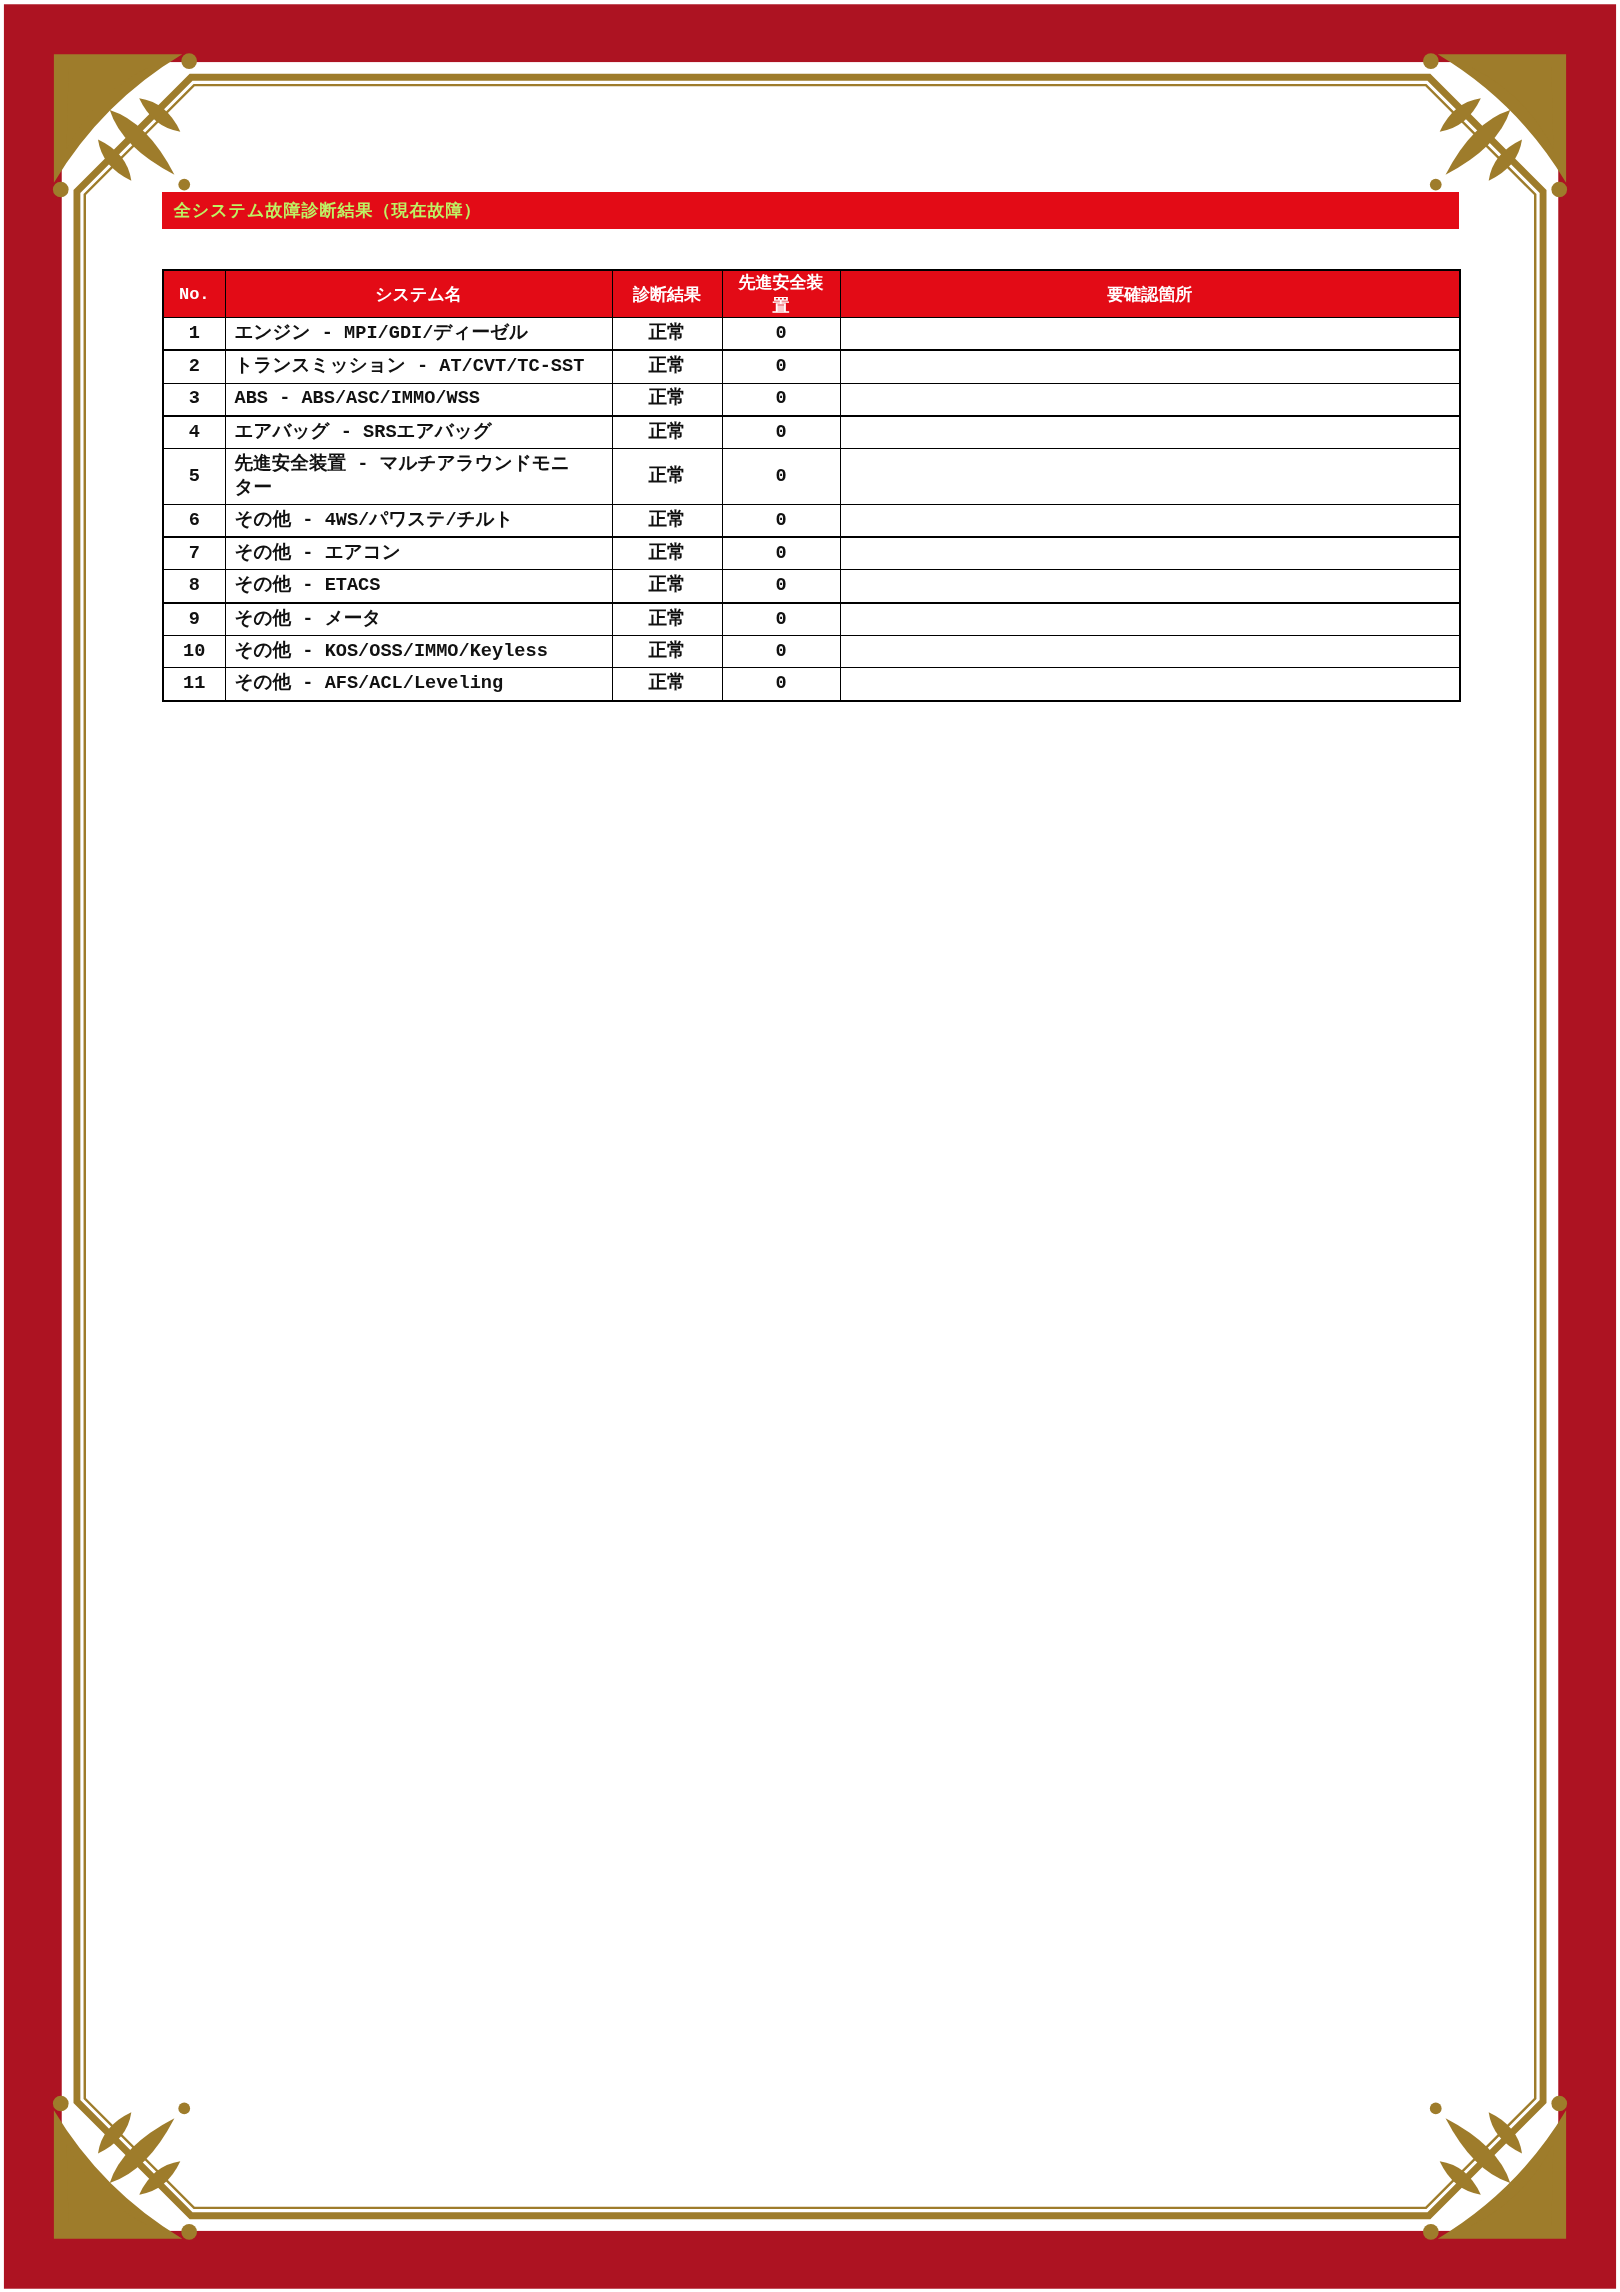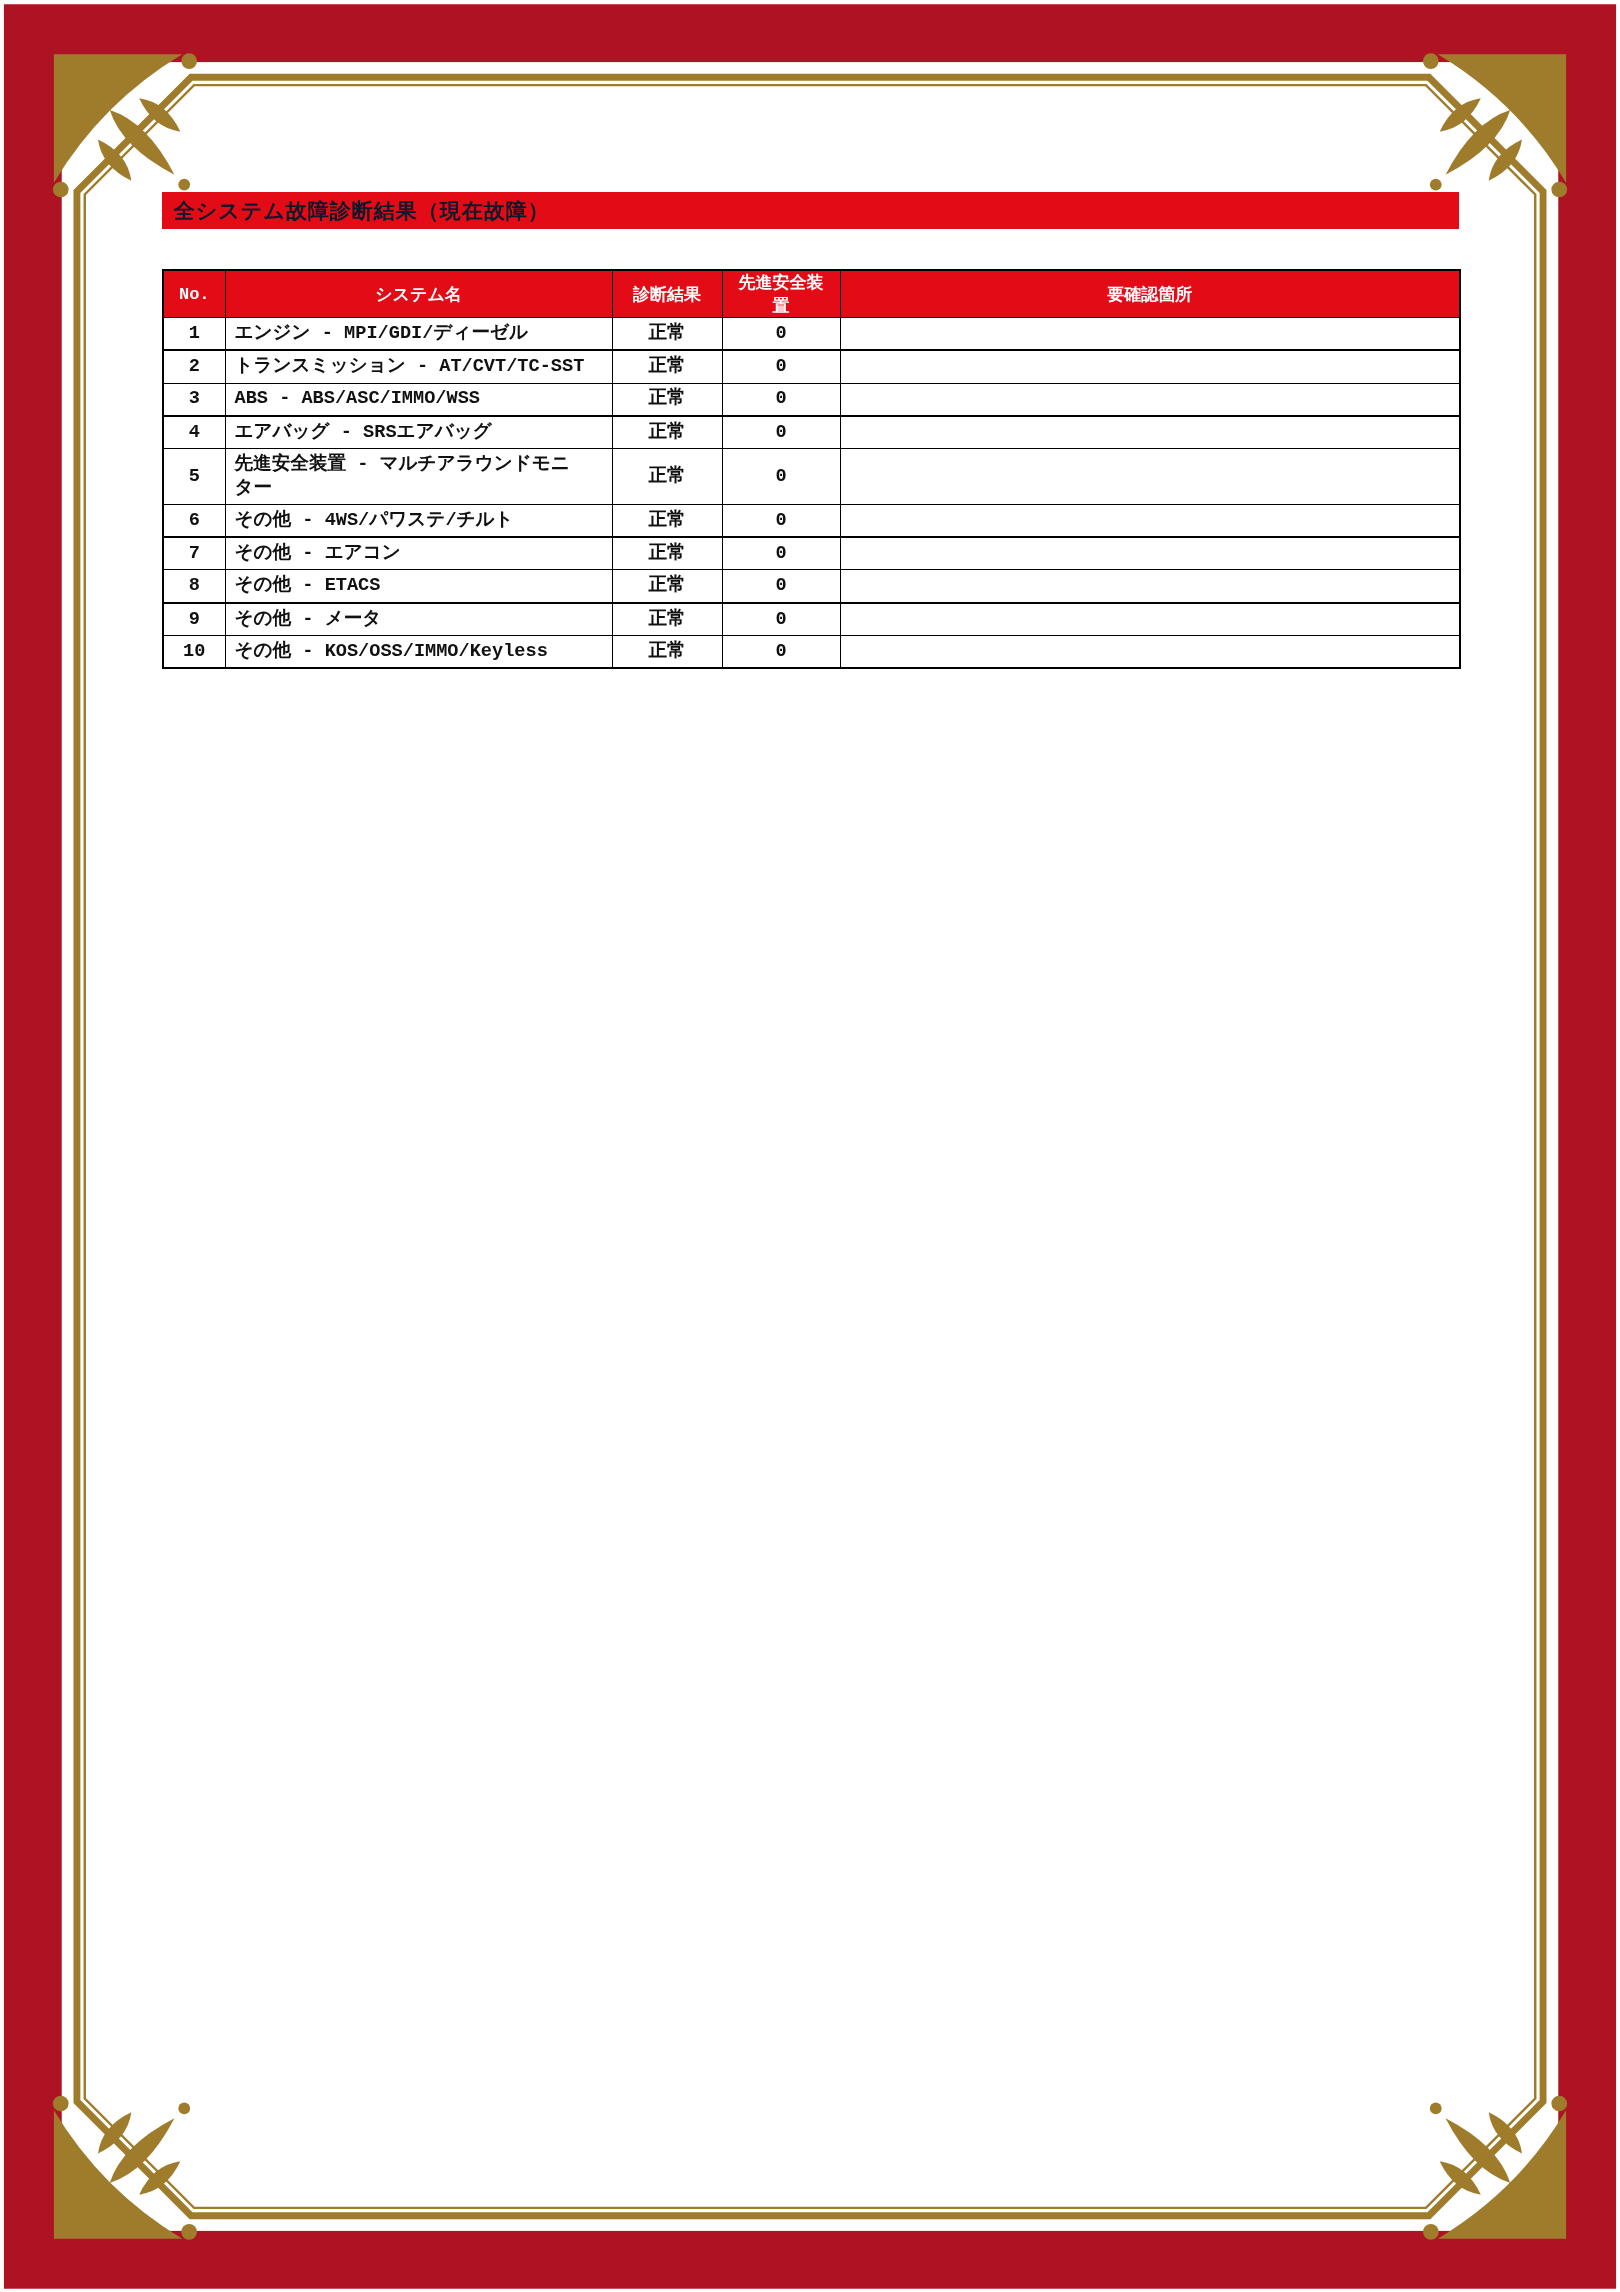--- a/index.html
+++ b/index.html
@@ -24,21 +24,21 @@
   .oct-thin{fill:none;stroke:var(--gold);stroke-width:2.5;}
   .orn{fill:var(--gold);}
   
   .title-bar{
     position:absolute;left:162px;top:192px;width:1297px;height:37px;
     background:var(--accent);
     display:flex;align-items:center;
     box-sizing:border-box;padding-left:11.8px;
   }
   .title-bar span{
-    color:#0f172a;font-weight:bold;font-size:21px;letter-spacing:1px;
+    color:#bef264;font-weight:bold;font-size:17px;letter-spacing:1px;
     font-family:"Liberation Sans","DejaVu Sans",sans-serif;
   }
   
   table.report{
     position:absolute;left:162px;top:269px;width:1297px;
     border-collapse:collapse;table-layout:fixed;
     background:#ffffff;
     border:2.5px solid var(--line);
   }
   col.c-no{width:62px;} col.c-system{width:387px;} col.c-result{width:110px;}
@@ -176,17 +176,24 @@
           <td>0</td>
           <td></td>
         </tr>
         <tr>
           <td>10</td>
           <td>その他 - KOS/OSS/IMMO/Keyless</td>
           <td>正常</td>
           <td>0</td>
           <td></td>
         </tr>
+        <tr>
+          <td>11</td>
+          <td>その他 - AFS/ACL/Leveling</td>
+          <td>正常</td>
+          <td>0</td>
+          <td></td>
+        </tr>
       </tbody>
   </table>
 
 </div>
 
 
 </body></html>

